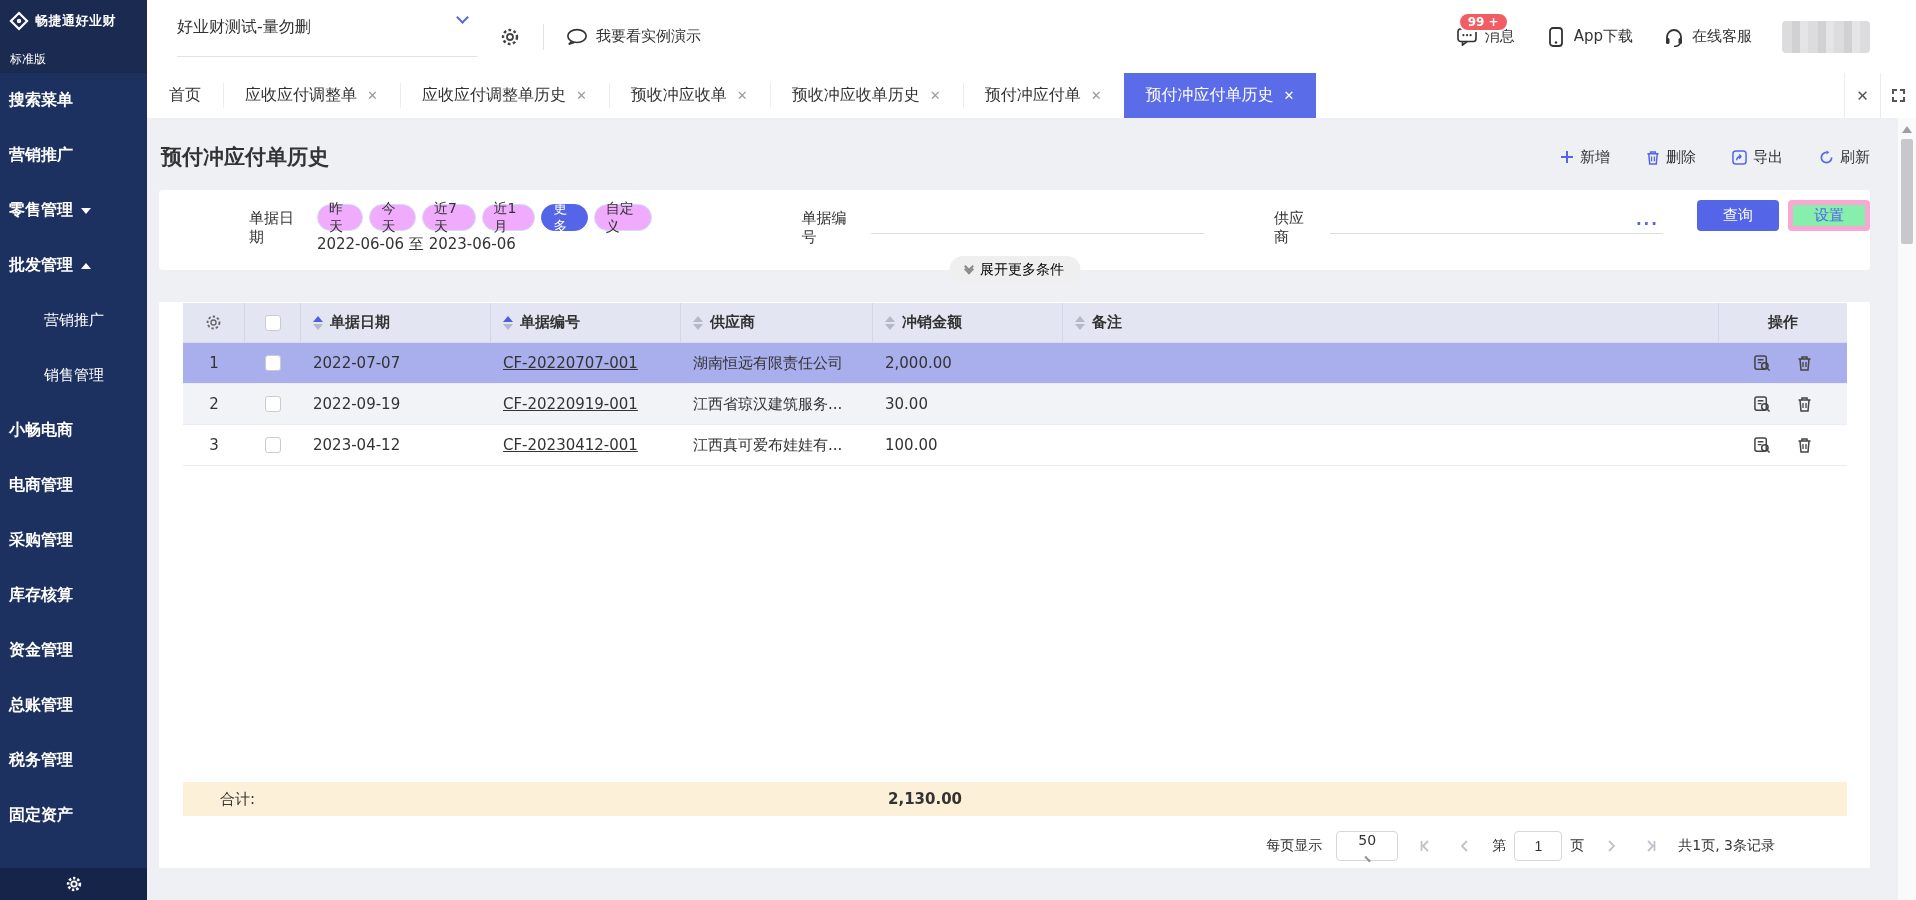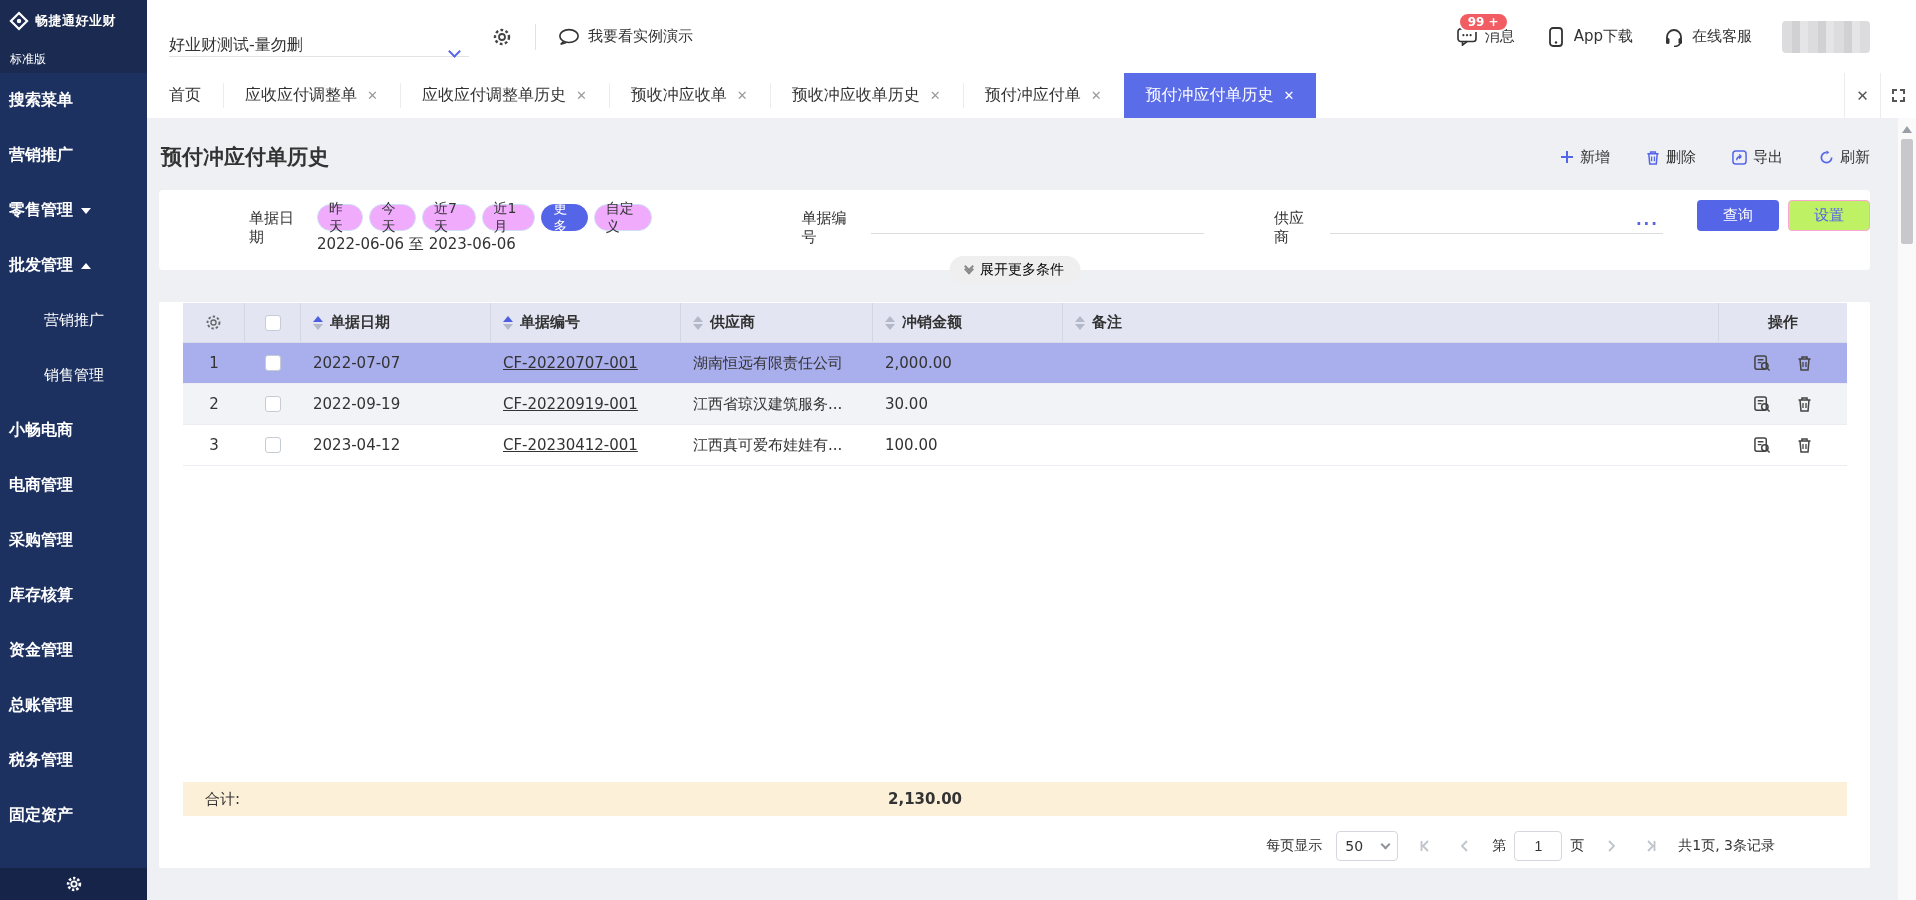--- a/index.html
+++ b/index.html
@@ -21,21 +21,21 @@
   .side-item.child { padding-left:44px; font-weight:400; font-size:15px; }
   .tri { width:0; height:0; border-left:5px solid transparent; border-right:5px solid transparent; }
   .tri.down { border-top:6px solid #fff; }
   .tri.up { border-bottom:6px solid #fff; }
   .side-bottom { position:absolute; left:0; right:0; bottom:0; height:32px;
     background:#16244a; display:flex; align-items:center; justify-content:center; }
 
   
   .topbar { position:absolute; left:147px; top:0; width:1769px; height:73px; background:#fff;
     display:flex; align-items:center; z-index:4; }
-  .acct-select { display:flex; align-items:flex-end; margin-left:22px; width:300px; height:40px;
+  .acct-select { display:flex; align-items:flex-start; margin-left:30px; width:300px; height:40px;
     border-bottom:1px solid #e3e3e3; cursor:pointer; }
   .acct-name { font-size:16px; color:#333; flex:1; }
   .chev { width:9px; height:9px; border-right:2px solid #5565e8; border-bottom:2px solid #5565e8;
     transform:rotate(45deg); margin-right:10px; margin-top:-4px; }
   .top-ic { width:22px; height:22px; display:inline-flex; align-items:center; justify-content:center; }
   .top-gear { margin-left:22px; cursor:pointer; }
   .top-divider { width:1px; height:26px; background:#e2e2e2; margin:0 22px; }
   .demo-link { display:flex; align-items:center; gap:8px; font-size:15px; cursor:pointer; }
   .top-right { margin-left:auto; display:flex; align-items:center; gap:30px; margin-right:46px; }
   .top-item { display:flex; align-items:center; gap:7px; font-size:15px; cursor:pointer; position:relative; }
@@ -91,21 +91,21 @@
   .pill.active { background:#5565e8; border-color:#5565e8; color:#fff; }
   .date-range { font-size:15px; color:#333; margin-left:118px; margin-top:3px; }
   .f-input { width:370px; border-bottom:1px solid #dcdcdc; height:30px; margin-left:16px;
     display:flex; align-items:flex-end; justify-content:flex-end; }
   .f-input .dots { color:#5565e8; font-weight:700; font-size:15px; letter-spacing:2px; padding:0 4px 4px 0; cursor:pointer; }
   .fi-docno { margin-left:76px; }
   .btn-col { margin-left:34px; display:flex; flex-direction:row; gap:9px; margin-top:-4px; }
   .btn { width:82px; height:31px; border-radius:4px; font-size:15px; display:flex; align-items:center;
     justify-content:center; cursor:pointer; }
   .btn.primary { background:#5565e8; color:#fff; }
-  .btn.ghost { background:#bef264; color:#5565e8; border:1px solid #f9a8d4; }
+  .btn.ghost { background:#86efac; color:#5565e8; border:5px solid #f9a8d4; }
   .more-pill { position:absolute; left:50%; bottom:-14px; transform:translateX(-50%);
     background:#efefef; border-radius:14px; height:28px; padding:0 16px; display:flex; align-items:center;
     gap:8px; font-size:14px; color:#000000; cursor:pointer; }
   .dbl-chev { display:flex; flex-direction:column; gap:-2px; }
   .dbl-chev b { width:7px; height:7px; border-right:2px solid #888; border-bottom:2px solid #888;
     transform:rotate(45deg); display:block; margin-top:-4px; }
 
   
   .table-card { position:absolute; left:12px; right:28px; top:184px; height:566px; background:#fff;
     border-radius:2px; }
@@ -129,26 +129,26 @@
   .sort .su { border-bottom:6px solid #b3b9c9; }
   .sort .sd { border-top:6px solid #b3b9c9; }
   .sort.asc .su { border-bottom-color:#4d5fe0; }
   .checkbox { width:16px; height:16px; background:#fff; border:1px solid #c6cbd4; border-radius:3px; cursor:pointer; }
   .doc-link { color:#333; text-decoration:underline; cursor:pointer; }
   .op-ic { cursor:pointer; display:flex; }
 
   
   .summary-bar { position:absolute; left:24px; right:23px; top:480px; height:34px; background:#fcf0d8;
     display:flex; align-items:center; font-size:15px; }
-  .sum-label { padding-left:22px; width:110px; flex:none; }
+  .sum-label { padding-left:37px; width:110px; flex:none; }
   .sum-value { position:absolute; left:705px; font-weight:700; }
   .pagi { position:absolute; right:23px; top:524px; height:40px; display:flex; align-items:center;
     gap:14px; font-size:14px; color:#333; padding-right:72px; }
   .psize { width:62px; height:30px; border:1px solid #d4d7de; border-radius:4px; display:flex;
-    align-items:center; padding:0 8px; gap:10px; cursor:pointer; background:#fff; }
+    align-items:center; padding:0 8px; gap:10px; cursor:pointer; background:#fff;flex-direction:column; }
   .psize .chev { border-color:#909399; margin:0 0 3px 0; width:7px; height:7px; }
   .pg-ic { width:26px; height:26px; display:flex; align-items:center; justify-content:center; cursor:pointer; }
   .pg-input { width:48px; height:30px; border:1px solid #d4d7de; border-radius:4px; text-align:center;
     font-size:14px; color:#333; background:#fff; }
   .pg-group { display:flex; align-items:center; gap:8px; }
 
   svg { display:block; }
 </style>
 </head>
 <body>

